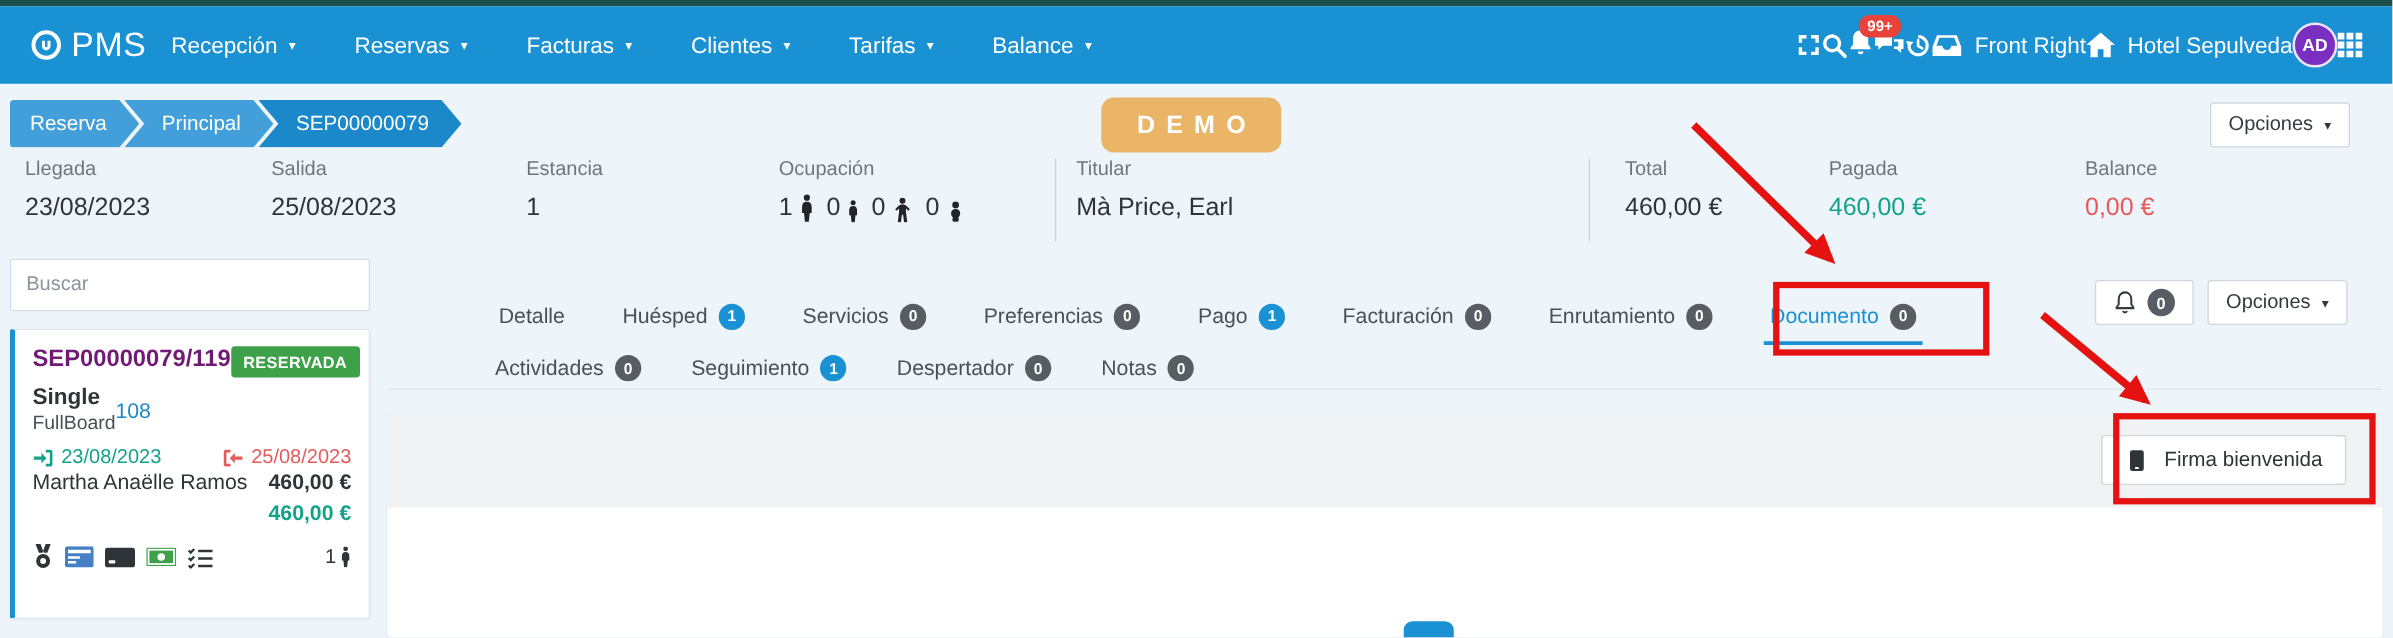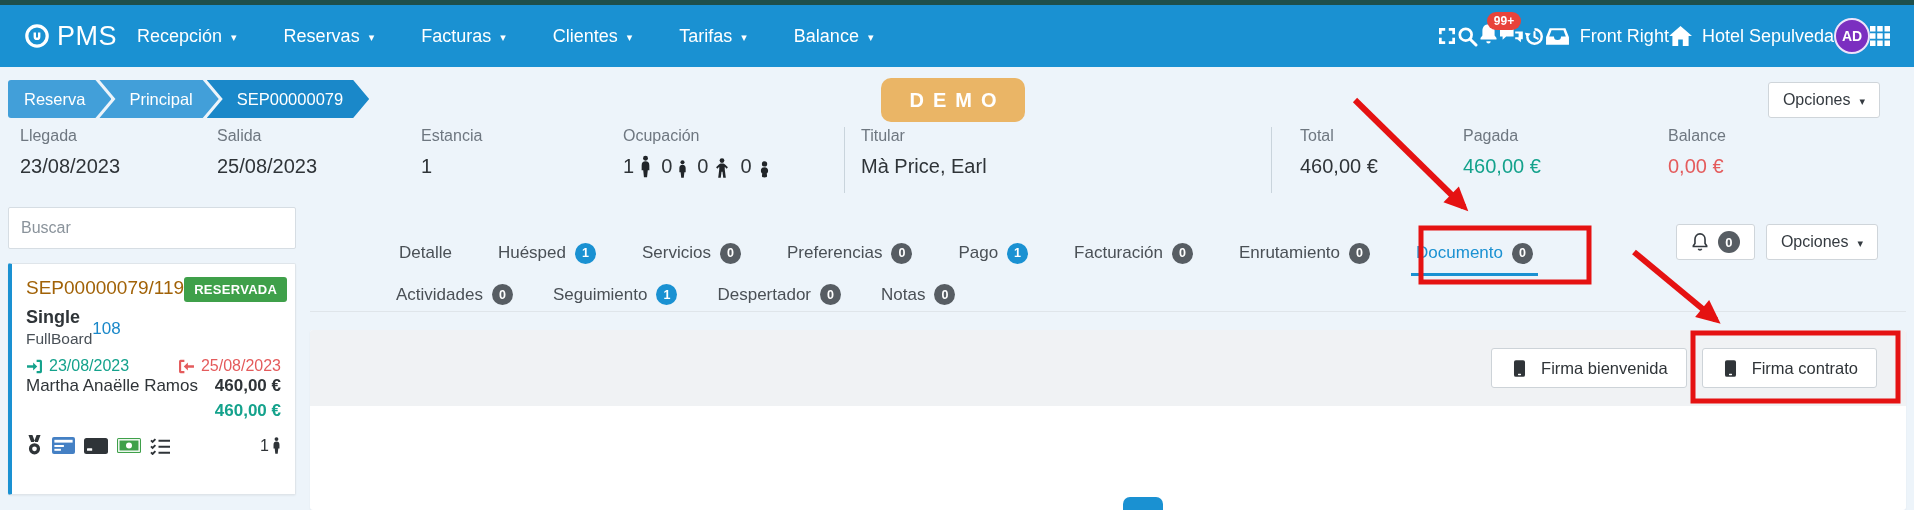--- a/index.html
+++ b/index.html
@@ -62,21 +62,21 @@
 
   
   .sidebar{position:absolute;left:8px;top:207px;width:288px}
   .search input{width:100%;height:42px;border:1px solid #d6dde3;border-radius:2px;
     padding:0 12px;font-size:16px;color:#495057;background:#fff;outline:none;
     font-family:"Liberation Sans",sans-serif}
   .search input::placeholder{color:#8a939b}
   .rescard{margin-top:14px;background:#fff;border:1px solid #dfe5ea;border-left:4px solid var(--accent);
     border-radius:2px;padding:13px 14px 12px;height:232px;box-shadow:0 1px 2px rgba(0,0,0,.05);cursor:pointer}
   .rc-top{display:flex;justify-content:space-between;align-items:flex-start}
-  .rc-ref{color:#a16207;font-weight:normal;font-size:19px}
+  .rc-ref{color:#701a75;font-weight:bold;font-size:19px}
   .rc-status{background:var(--green);color:#fff;font-weight:bold;font-size:13px;
     padding:5px 10px;border-radius:3px;letter-spacing:.3px}
   .rc-mid{display:flex;margin-top:5px}
   .rc-room{font-size:18px;font-weight:bold;color:#2f3438}
   .rc-board{font-size:15.5px;color:#495057;margin-top:2px}
   .rc-num{color:#1a88c9;font-size:17px;margin-top:12px}
   .rc-dates{display:flex;justify-content:space-between;margin-top:9px;font-size:16px}
   .dchip{display:flex;align-items:center;gap:6px}
   .ci{color:var(--teal)} .co{color:var(--red)}
   .rc-guest{display:flex;justify-content:space-between;margin-top:1px;font-size:17px;color:#2f3438}
@@ -466,29 +466,20 @@
   <div class="doctool">
     <button class="sigbtn">
       <span class="icon">
           <svg width="19" height="19" viewBox="0 0 20 20" fill="currentColor">
             <rect x="4.2" y="1.2" width="11.6" height="17.6" rx="2"></rect>
             <rect x="8.4" y="15.4" width="3.2" height="1.6" rx=".5" fill="#fff"></rect>
           </svg>
         </span>
       <span>Firma bienvenida</span>
     </button>
-    <button class="sigbtn">
-      <span class="icon">
-          <svg width="19" height="19" viewBox="0 0 20 20" fill="currentColor">
-            <rect x="4.2" y="1.2" width="11.6" height="17.6" rx="2"></rect>
-            <rect x="8.4" y="15.4" width="3.2" height="1.6" rx=".5" fill="#fff"></rect>
-          </svg>
-        </span>
-      <span>Firma contrato</span>
-    </button>
   </div>
 </div>
 <div class="nub"></div>
 
 <svg class="annot" width="1914" height="510" viewBox="0 0 1914 510">
   <defs>
     <marker id="ah" markerUnits="userSpaceOnUse" markerWidth="30" markerHeight="30" refX="20" refY="13" orient="auto">
       <path d="M2 2 L26 13 L2 24 z" fill="#e51212"></path>
     </marker>
   </defs>

